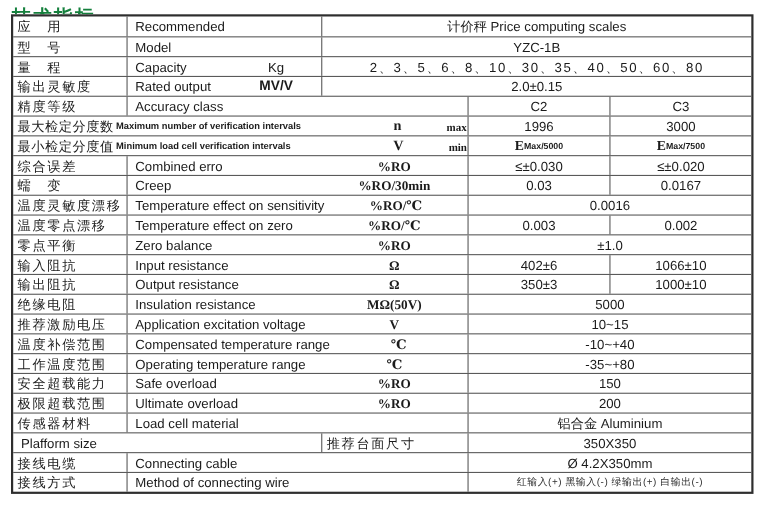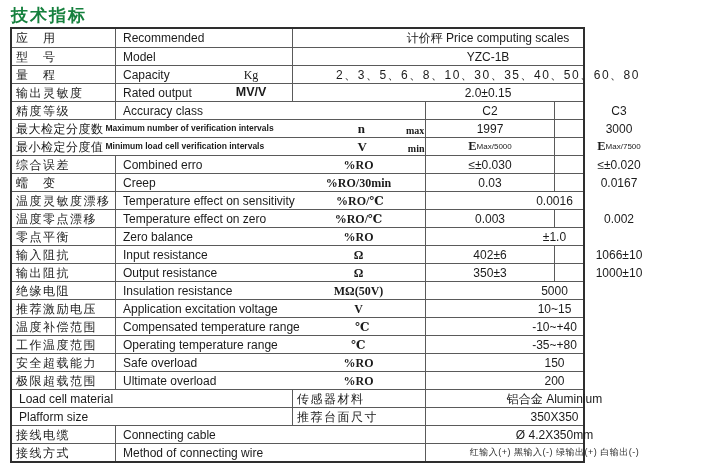--- a/index.html
+++ b/index.html
@@ -7,21 +7,21 @@
   body {
     width:713px; height:475px; background:#ffffff; position:relative;
     font-family:"Liberation Sans","DejaVu Sans",sans-serif; color:#1b1b1b;
     -webkit-font-smoothing:antialiased;
   }
   .title {
     position:absolute; left:11px; top:4px;
     font-size:17px; font-weight:bold; letter-spacing:2px; color:#15803d;
   }
   .spec-table {
-    position:absolute; left:10px; top:27px; width:575px;
+    position:absolute; left:10px; top:13px; width:675px;
     border:2px solid #2e2e2e; background:#fff;
   }
   .row {
     display:grid;
     grid-template-columns:103px 177px 133px 129px 129px;
     height:18px;
   }
   .row + .row { border-top:1px solid #5a5a5a; }
   .cell {
     display:flex; align-items:center; overflow:hidden;
@@ -35,29 +35,29 @@
   .val { justify-content:center; text-align:center; }
   .enu .en { flex:1; padding-left:7px; }
   .unit {
     width:133px; text-align:center; font-weight:bold;
     font-family:"Liberation Serif","DejaVu Serif",serif; font-size:12px;
   }
   .unit-b {
     width:62px; margin-right:10px; text-align:center; font-weight:bold;
     font-family:Liberation Sans, sans-serif; font-size:12.5px;
   }
-  .unit-b.plain { font-family:Liberation Serif, serif; font-weight:normal; font-size:12px; }
+  .unit-b.plain { font-family:Liberation Sans, sans-serif; font-weight:normal; font-size:12px; }
   .cnu { padding-left:4px; }
   .cn7 { font-size:12px; letter-spacing:0.5px; }
   .en-small { flex:1; font-size:8.5px; font-weight:600; padding-left:2px; }
   .unit-d { width:68px; text-align:center; }
   .usym { font-family:"Liberation Serif","DejaVu Serif",serif; font-weight:bold; font-size:13px; }
   .usub { font-family:"Liberation Serif","DejaVu Serif",serif; font-weight:bold; font-size:10px; vertical-align:-1px;padding-left:41px; }
   .ebig { font-family:"Liberation Serif","DejaVu Serif",serif; font-weight:bold; font-size:12.5px; }
-  .esmall { font-size:8px; font-weight:400; }
+  .esmall { font-size:8px; font-weight:700; }
   .cap-val { letter-spacing:1.5px; }
   .small-val { font-size:9px; color:#2e2e2e; letter-spacing:0.5px; }
 </style>
 </head>
 <body>
 
 <div class="title">技术指标</div>
 
 <div class="spec-table">
 
@@ -99,21 +99,21 @@
     <div class="cell val">C2</div>
     <div class="cell val">C3</div>
   </div>
 
   <div class="row">
     <div class="cell cnu span3">
       <span class="cn7">最大检定分度数</span>
       <span class="en-small">Maximum number of verification intervals</span>
       <span class="unit-d"><span class="usym">n</span><span class="usub">max</span></span>
     </div>
-    <div class="cell val">1997</div>
+    <div class="cell val">1996</div>
     <div class="cell val">3000</div>
   </div>
 
   <div class="row">
     <div class="cell cnu span3">
       <span class="cn7">最小检定分度值</span>
       <span class="en-small">Minimum load cell verification intervals</span>
       <span class="unit-d"><span class="usym">V</span><span class="usub">min</span></span>
     </div>
     <div class="cell val">
@@ -242,24 +242,24 @@
   <div class="row">
     <div class="cell c1">极限超载范围</div>
     <div class="cell enu span2">
       <span class="en">Ultimate overload</span>
       <span class="unit">%RO</span>
     </div>
     <div class="cell val span2">200</div>
   </div>
 
   <div class="row">
+    <div class="cell c1">传感器材料</div>
     <div class="cell enu span2">
       <span class="en">Load cell material</span>
     </div>
-    <div class="cell c1">传感器材料</div>
     <div class="cell val span2">铝合金 Aluminium</div>
   </div>
 
   <div class="row">
     <div class="cell enu span2">
       <span class="en">Plafform size</span>
     </div>
     <div class="cell c1">推荐台面尺寸</div>
     <div class="cell val span2">350X350</div>
   </div>

